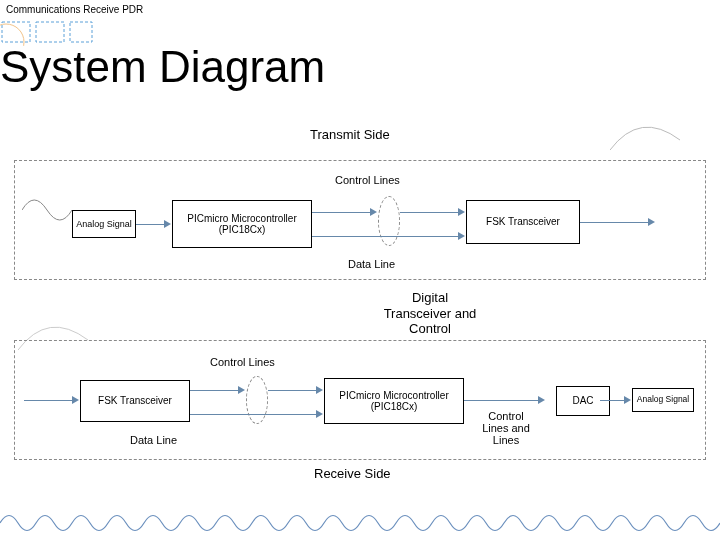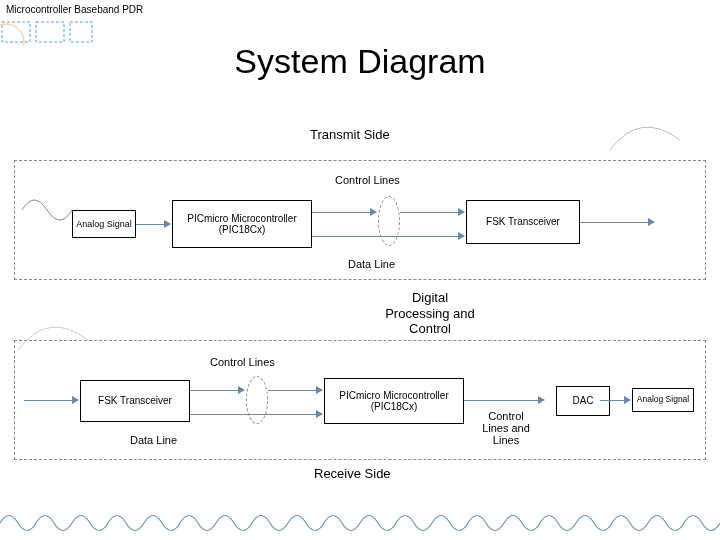--- a/index.html
+++ b/index.html
@@ -24,22 +24,21 @@
     left: 0;
     width: 95px;
     height: 28px;
   }
   .logo-box svg { width: 100%; height: 100%; }
   .title {
     position: absolute;
     top: 42px;
     left: 0;
     width: 720px;
-    text-align: center;
-    font-size: 34px;
+    font-size: 44px;
     font-weight: 400;
     color: #000;
   }
   .section-label {
     position: absolute;
     font-size: 13px;
     color: #000;
   }
   .center-label {
     position: absolute;
@@ -96,21 +95,21 @@
     position: absolute;
     left: 0;
     bottom: 0;
     width: 720px;
     height: 34px;
   }
 </style>
 </head>
 <body>
 
-<div class="header">Microcontroller Baseband PDR</div>
+<div class="header">Communications Receive PDR</div>
 
 <div class="logo-box">
   <svg viewBox="0 0 95 28">
     <rect x="2" y="4" width="28" height="20" fill="none" stroke="#5aa0d8" stroke-dasharray="3 2"></rect>
     <rect x="36" y="4" width="28" height="20" fill="none" stroke="#5aa0d8" stroke-dasharray="3 2"></rect>
     <rect x="70" y="4" width="22" height="20" fill="none" stroke="#5aa0d8" stroke-dasharray="3 2"></rect>
     <circle cx="6" cy="24" r="18" fill="none" stroke="#f2c48a" stroke-width="1"></circle>
   </svg>
 </div>
 
@@ -150,21 +149,21 @@
 <div class="small-label" style="left:348px; top:258px;">Data Line</div>
 
 <div class="arrow-line" style="left:312px; top:236px; width:150px;"></div>
 <div class="arrow-head right" style="left:458px; top:232px;"></div>
 
 <div class="block" style="left:466px; top:200px; width:114px; height:44px;">FSK Transceiver</div>
 
 <div class="arrow-line" style="left:580px; top:222px; width:70px;"></div>
 <div class="arrow-head right" style="left:648px; top:218px;"></div>
 
-<div class="center-label" style="left:380px; top:290px; width:100px;">Digital Processing and Control</div>
+<div class="center-label" style="left:380px; top:290px; width:100px;">Digital Transceiver and Control</div>
 
 <svg class="sine" style="left:18px; top:320px; width:80px; height:40px;">
   <path d="M0 30 Q 30 -10 70 20" stroke="#ccc" stroke-width="1" fill="none"></path>
 </svg>
 
 <div class="dashed-box" style="left:14px; top:340px; width:692px; height:120px;"></div>
 
 <div class="arrow-line" style="left:24px; top:400px; width:50px;"></div>
 <div class="arrow-head right" style="left:72px; top:396px;"></div>
 

